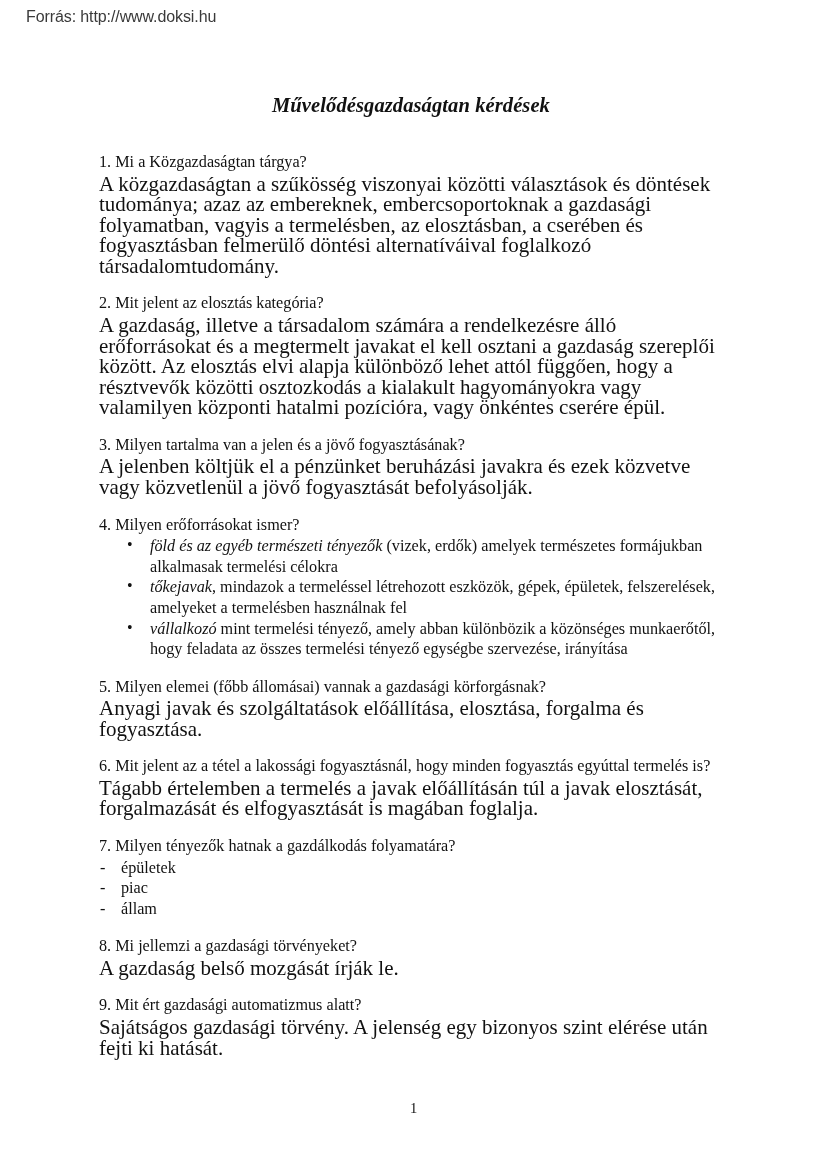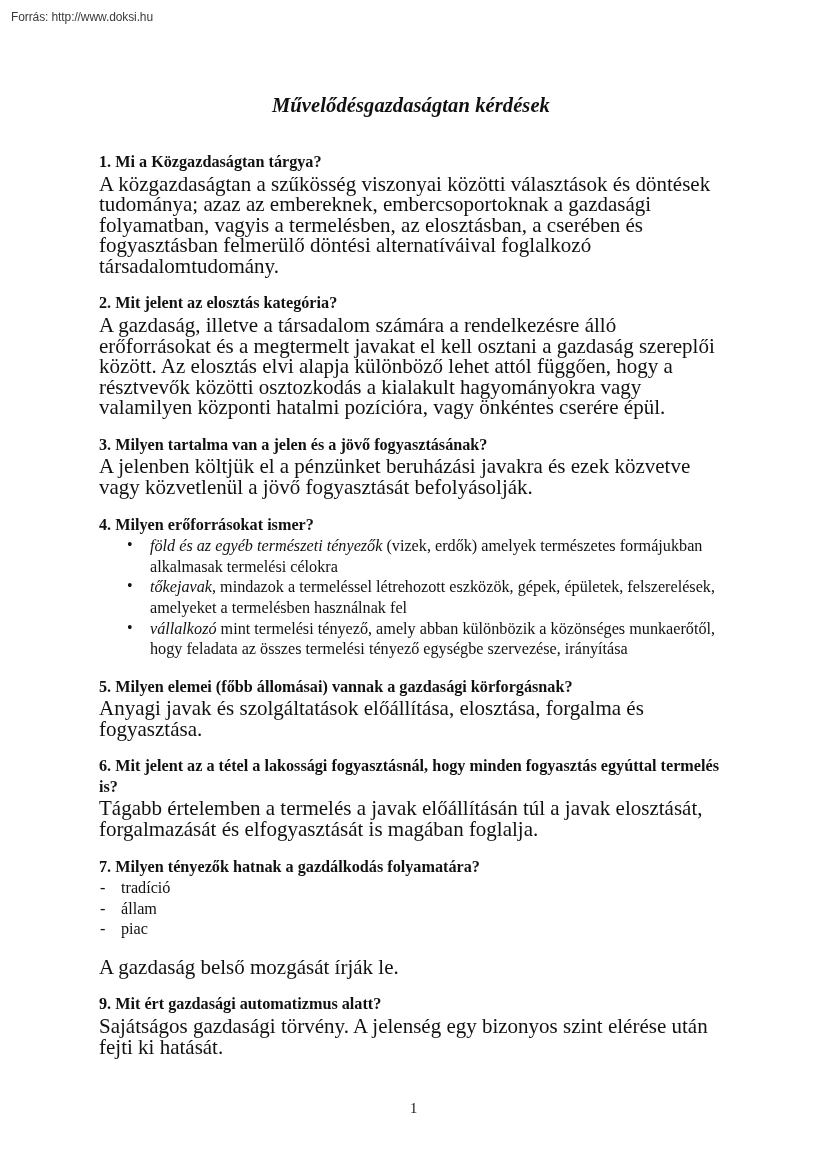--- a/index.html
+++ b/index.html
@@ -20,23 +20,23 @@
   .page {
     position: absolute;
     inset: 0;
     background: #ffffff;
   }
 
   
   .source-stamp {
     position: absolute;
     top: 11px;
-    left: 11px;
+    left: 26px;
     font-family: "Liberation Sans", "DejaVu Sans", sans-serif;
-    font-size: 12px;
+    font-size: 16px;
     line-height: 12px;
     color: #3a3a3a;
     letter-spacing: -0.1px;
     white-space: nowrap;
   }
 
   
   .content {
     position: absolute;
     left: 99px;
@@ -53,21 +53,21 @@
     letter-spacing: 0.1px;
     font-style: italic;
   }
 
   .qa-block {
     margin: 0 0 17px 0;
   }
 
   .q-heading {
     font-size: 16.2px;
-    font-weight: bold;
+    font-weight: normal;
     line-height: 20.5px;
     margin: 0 0 1px 0;
     text-align: left;
   }
 
   .answer {
     font-size: 21px;
     line-height: 20.6px;
     margin: 0;
     text-align: left;
@@ -174,27 +174,28 @@
     </section>
 
     <section class="qa-block">
       <p class="q-heading">6. Mit jelent az a tétel a lakossági fogyasztásnál, hogy minden fogyasztás egyúttal termelés is?</p>
       <p class="answer">Tágabb értelemben a termelés a javak előállításán túl a javak elosztását, forgalmazását és elfogyasztását is magában foglalja.</p>
     </section>
 
     <section class="qa-block">
       <p class="q-heading">7. Milyen tényezők hatnak a gazdálkodás folyamatára?</p>
       <ul class="dash-list">
-        <li>tradíció</li>
+        <li>épületek</li>
+        <li>piac</li>
         <li>állam</li>
-        <li>piac</li>
       </ul>
     </section>
 
     <section class="qa-block">
+      <p class="q-heading">8. Mi jellemzi a gazdasági törvényeket?</p>
       <p class="answer">A gazdaság belső mozgását írják le.</p>
     </section>
 
     <section class="qa-block">
       <p class="q-heading">9. Mit ért gazdasági automatizmus alatt?</p>
       <p class="answer">Sajátságos gazdasági törvény. A jelenség egy bizonyos szint elérése után fejti ki hatását.</p>
     </section>
 
 
   </div>

